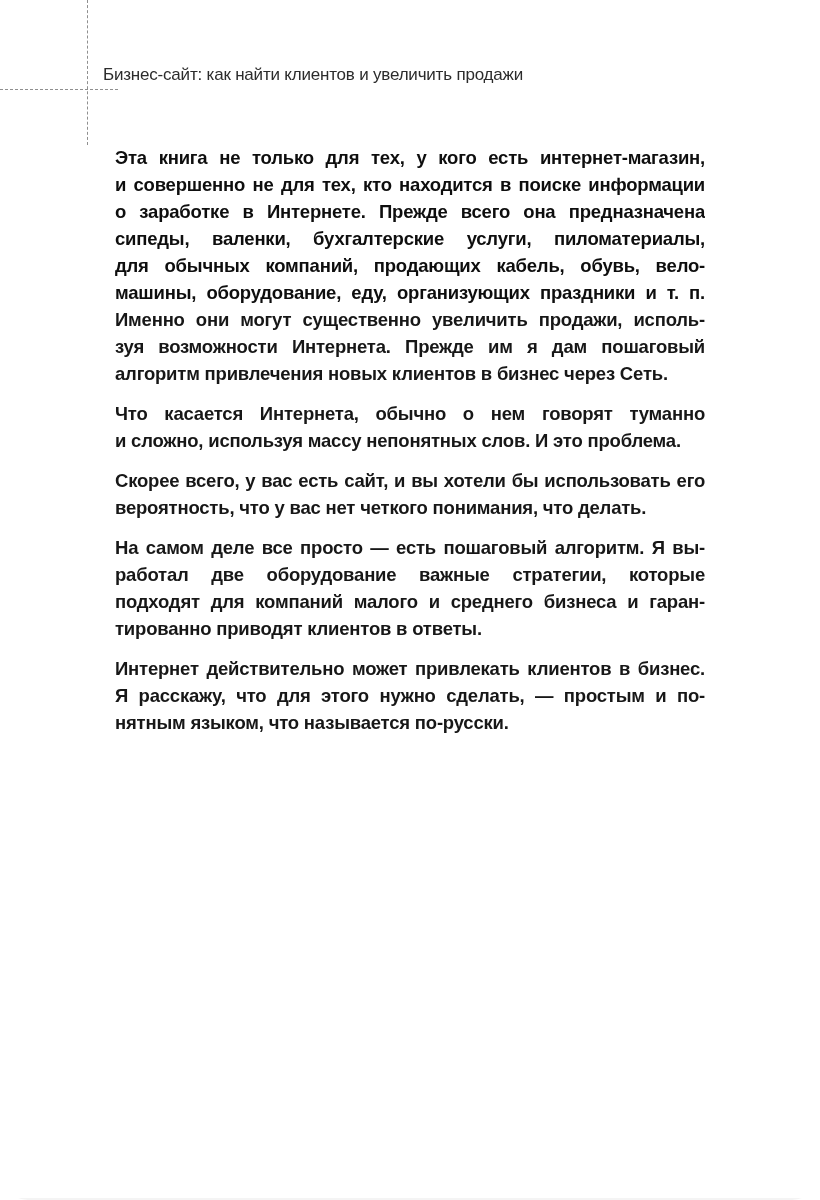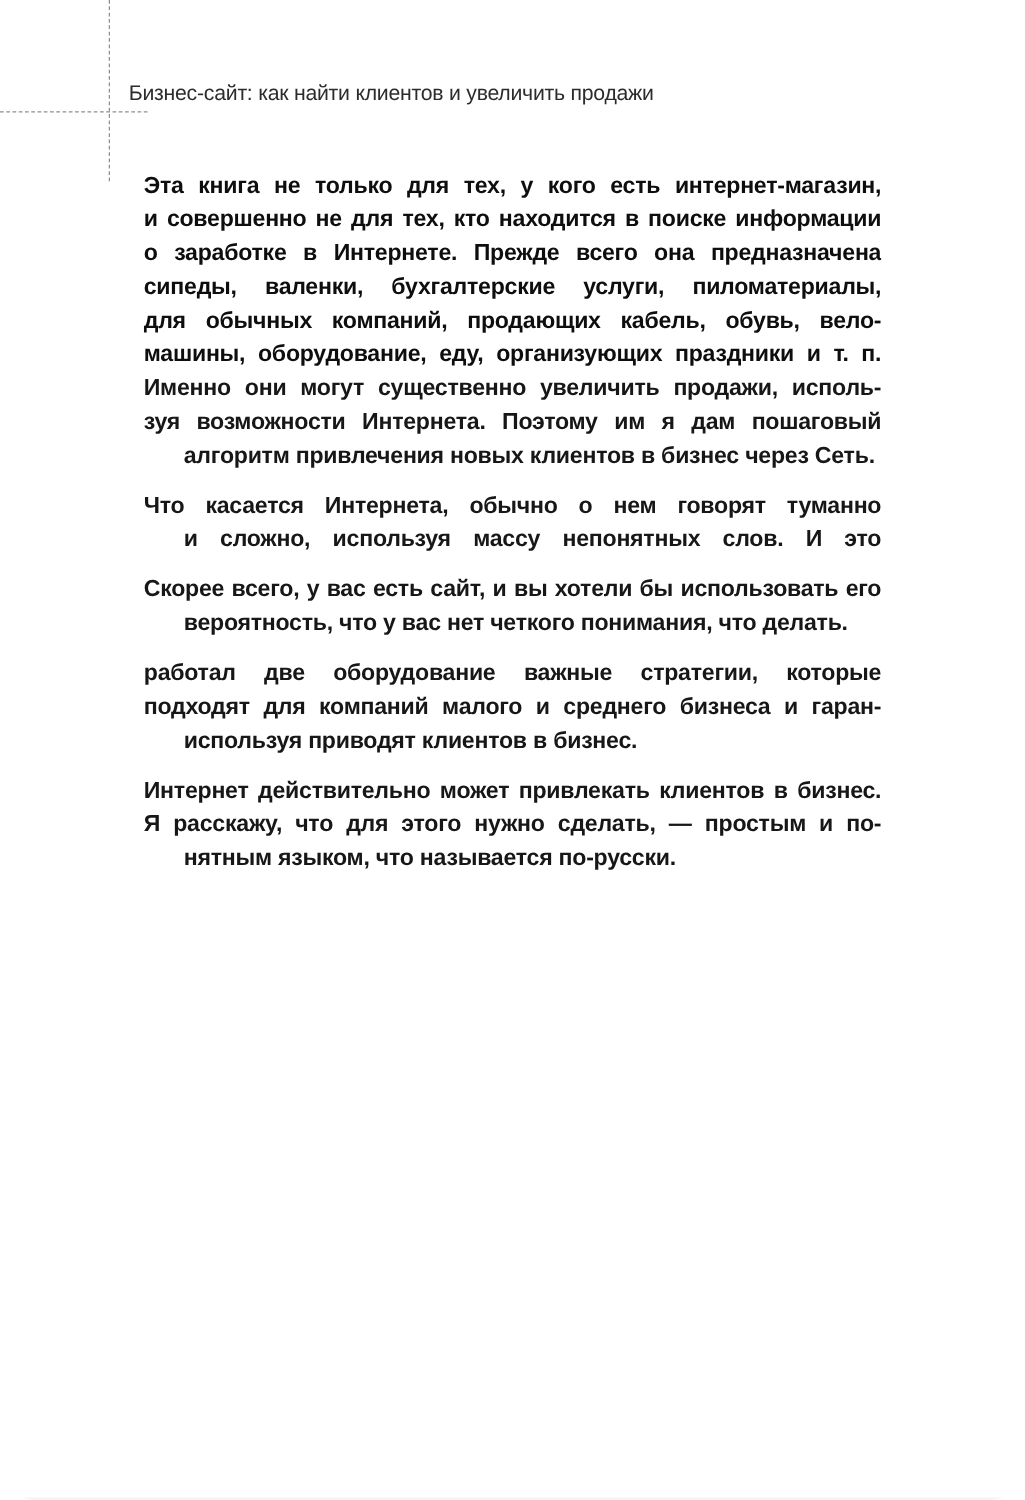--- a/index.html
+++ b/index.html
@@ -37,21 +37,21 @@
     left: 103px;
     top: 64px;
     font-size: 17px;
     line-height: 21px;
     letter-spacing: -0.2px;
     color: #2c2c2c;
   }
   .content {
     position: absolute;
     left: 115px;
-    top: 134px;
+    top: 144px;
     width: 590px;
     color: #171717;
   }
   .paragraph {
     margin: 0 0 13px 0;
   }
   .line {
     font-size: 18.5px;
     line-height: 27px;
     height: 27px;
@@ -61,21 +61,20 @@
     white-space: normal;
     overflow: hidden;
     font-weight: bold;
   }
   .line.b {
     font-weight: bold;
     color: #0e0e0e;
   }
   .line.end {
     text-align-last: left;
-    margin-left: 32px;
   }
   .bottom-edge {
     position: absolute;
     left: 0;
     bottom: 0;
     width: 100%;
     height: 2px;
     background: #f4f4f4;
   }
 </style>
@@ -92,38 +91,39 @@
   <div class="content">
 
     <div class="paragraph">
       <div class="line b">Эта книга не только для тех, у кого есть интернет-магазин,</div>
       <div class="line b">и совершенно не для тех, кто находится в поиске информации</div>
       <div class="line b">о заработке в Интернете. Прежде всего она предназначена</div>
       <div class="line b">сипеды, валенки, бухгалтерские услуги, пиломатериалы,</div>
       <div class="line b">для обычных компаний, продающих кабель, обувь, вело-</div>
       <div class="line b">машины, оборудование, еду, организующих праздники и т. п.</div>
       <div class="line">Именно они могут существенно увеличить продажи, исполь-</div>
-      <div class="line">зуя возможности Интернета. Поэтому им я дам пошаговый</div>
+      <div class="line">зуя возможности Интернета. Прежде им я дам пошаговый</div>
       <div class="line end">алгоритм привлечения новых клиентов в бизнес через Сеть.</div>
     </div>
 
     <div class="paragraph">
       <div class="line">Что касается Интернета, обычно о нем говорят туманно</div>
       <div class="line end">и сложно, используя массу непонятных слов. И это проблема.</div>
     </div>
 
     <div class="paragraph">
       <div class="line">Скорее всего, у вас есть сайт, и вы хотели бы использовать его</div>
       <div class="line end">вероятность, что у вас нет четкого понимания, что делать.</div>
     </div>
 
     <div class="paragraph">
+      <div class="line">На самом деле все просто — есть пошаговый алгоритм. Я вы-</div>
       <div class="line">работал две оборудование важные стратегии, которые</div>
       <div class="line">подходят для компаний малого и среднего бизнеса и гаран-</div>
-      <div class="line end">используя приводят клиентов в бизнес.</div>
+      <div class="line end">тированно приводят клиентов в ответы.</div>
     </div>
 
     <div class="paragraph">
       <div class="line">Интернет действительно может привлекать клиентов в бизнес.</div>
       <div class="line">Я расскажу, что для этого нужно сделать, — простым и по-</div>
       <div class="line end">нятным языком, что называется по-русски.</div>
     </div>
 
   </div>
 

